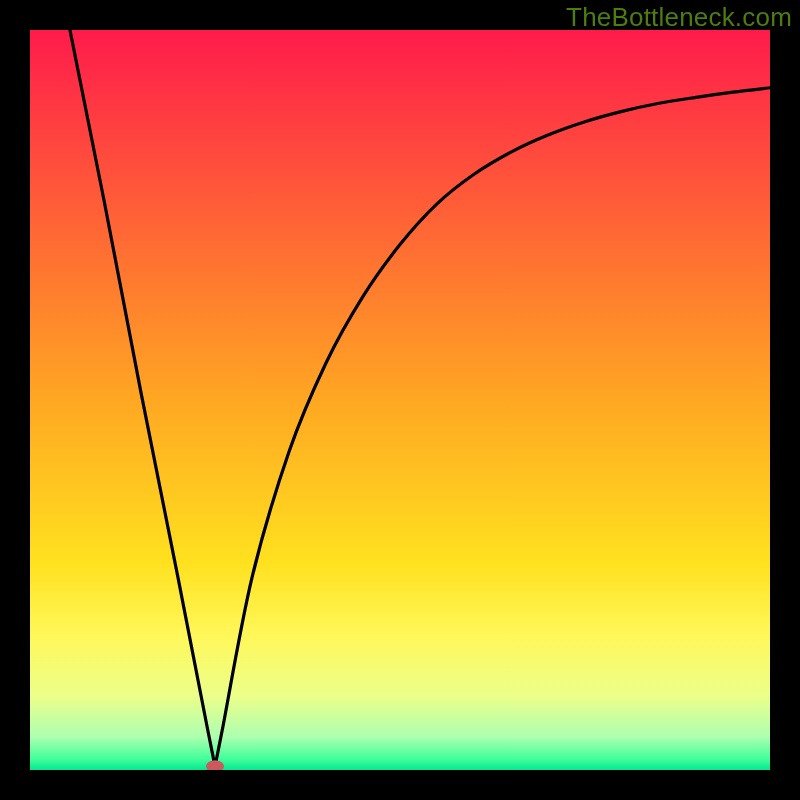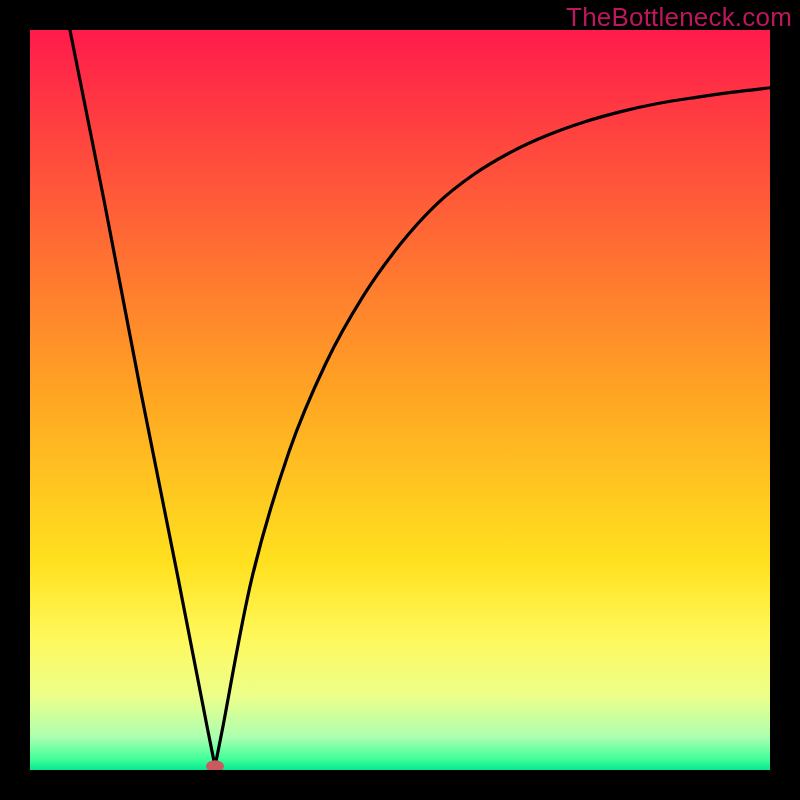--- a/index.html
+++ b/index.html
@@ -13,21 +13,21 @@
   }
   .container {
     position: relative;
     width: 800px;
     height: 800px;
   }
   .watermark {
     position: absolute;
     top: 2px;
     right: 8px;
-    color: #be185d;
+    color: #4d7c0f;
     font-size: 26px;
     font-weight: 400;
     letter-spacing: 0.2px;
     z-index: 50;
     font-family: Arial, Helvetica, sans-serif;
   }
   svg {
     display: block;
   }
 </style>

